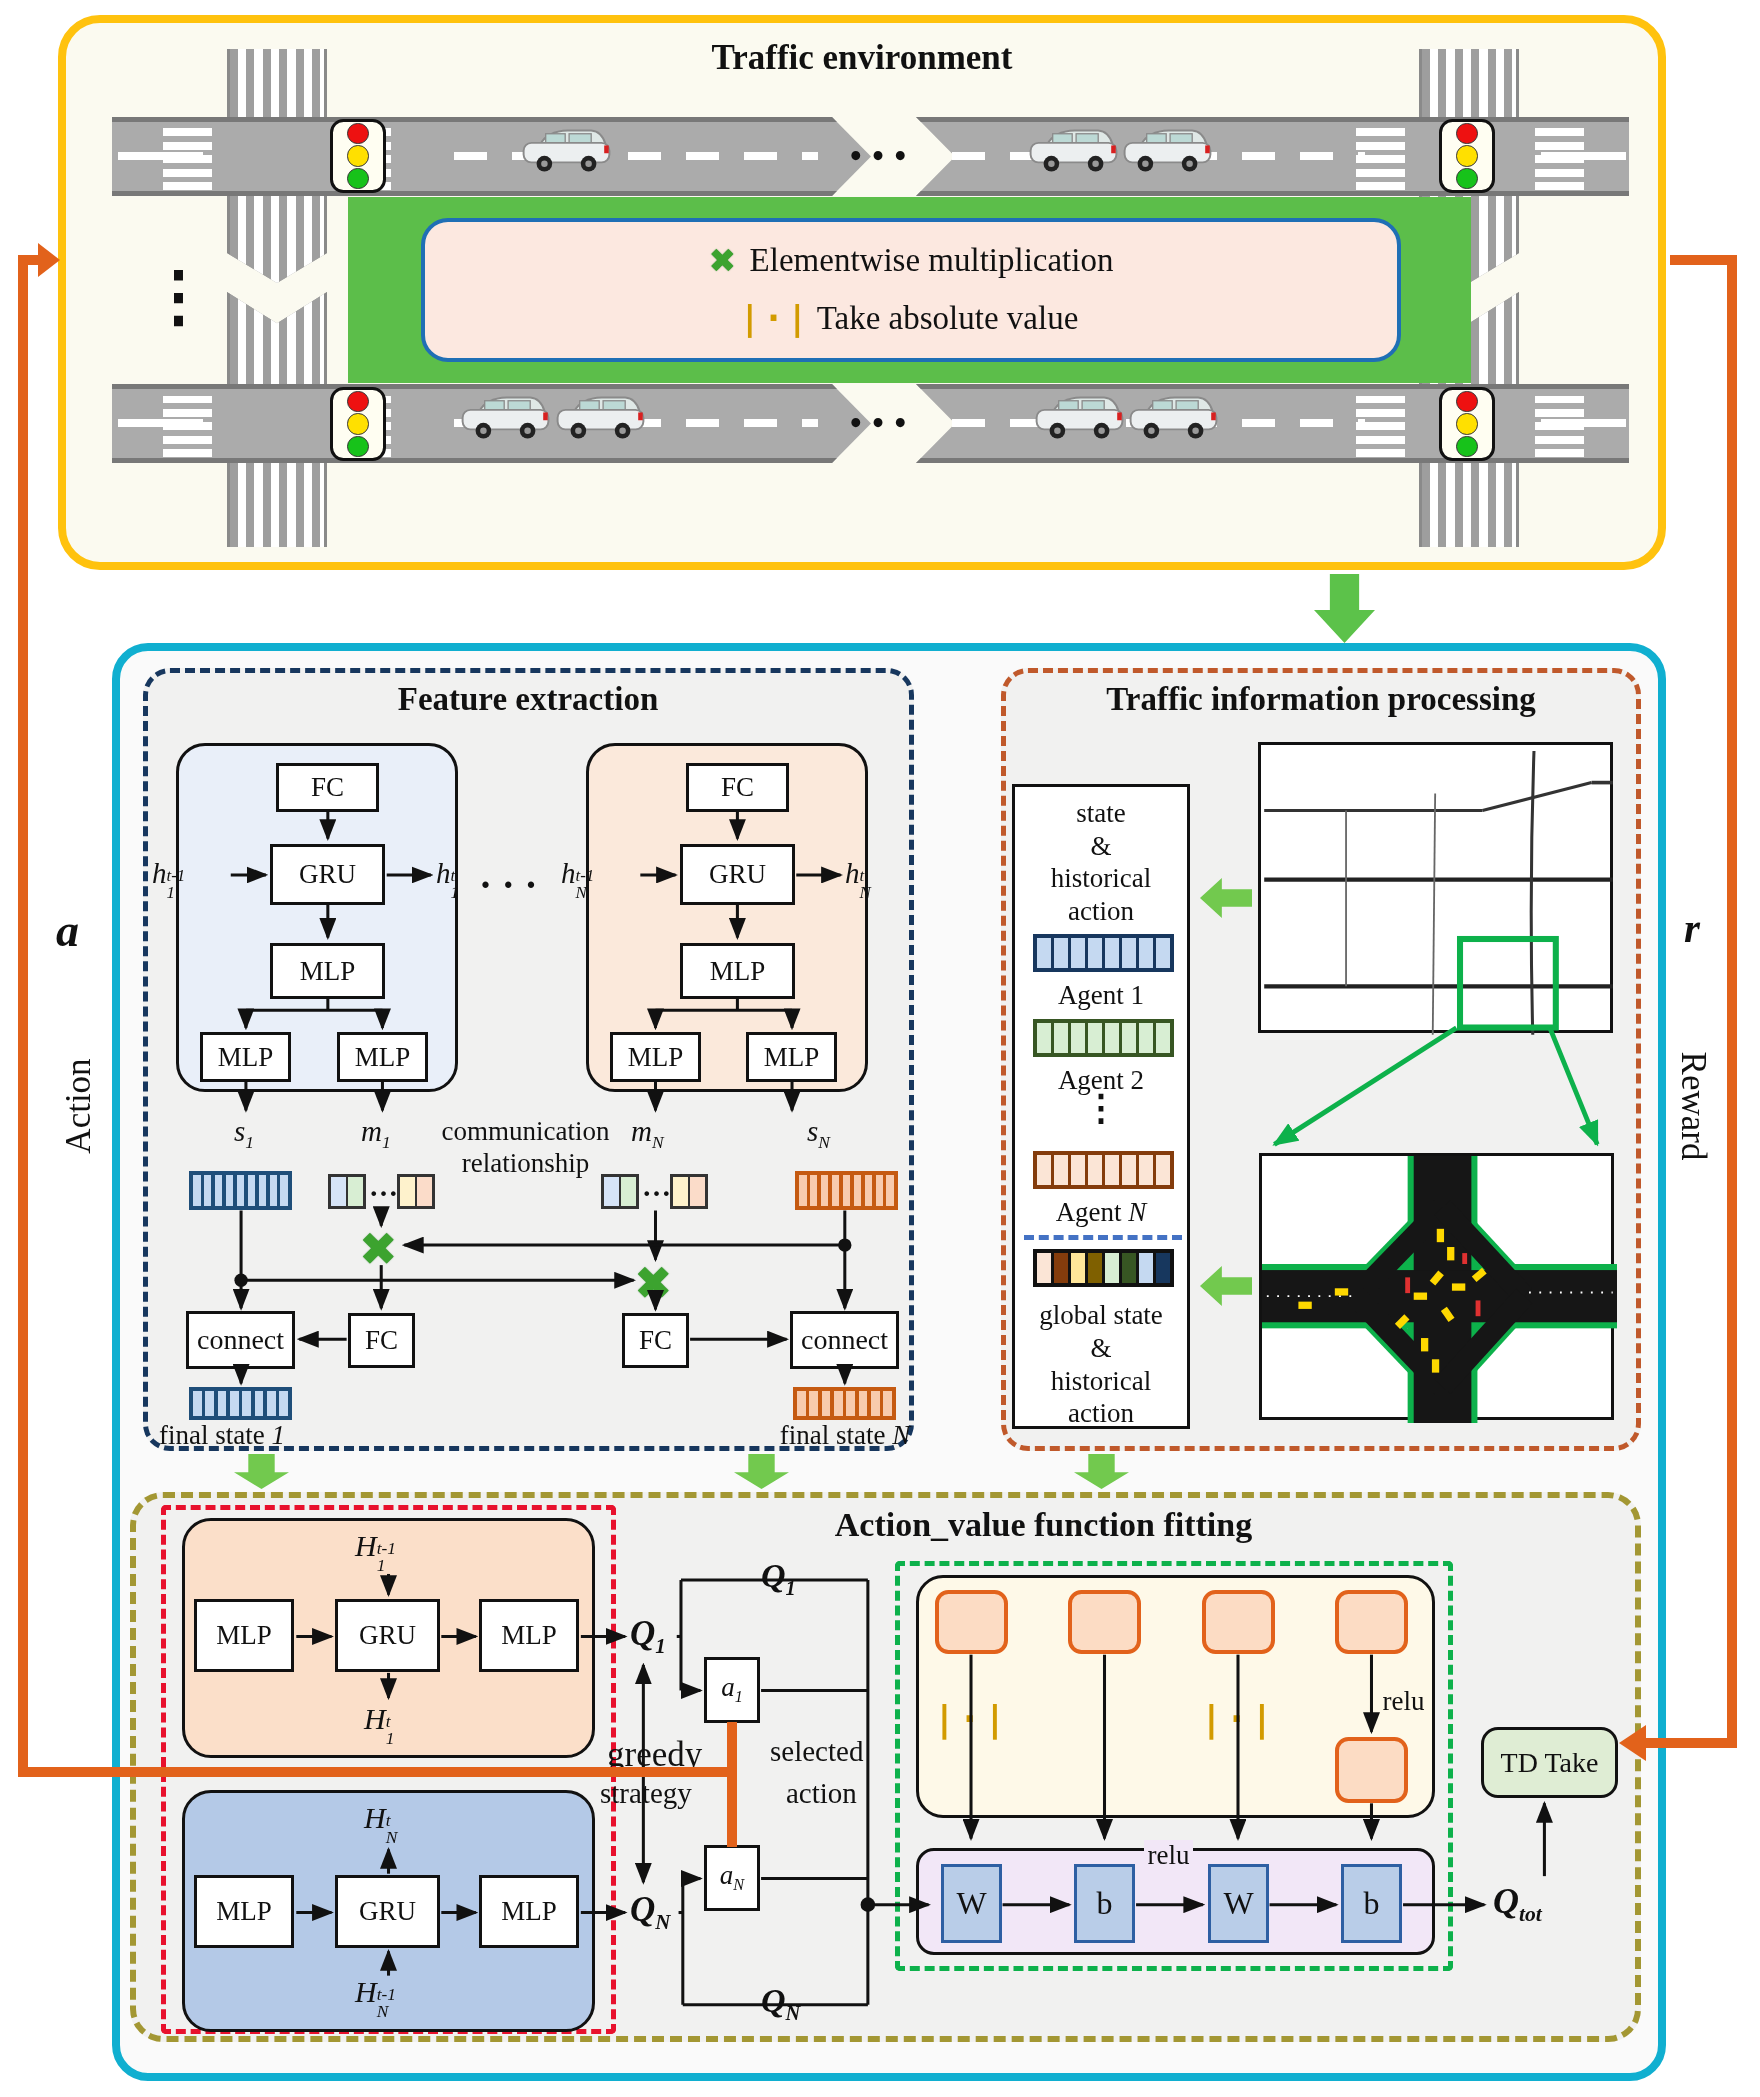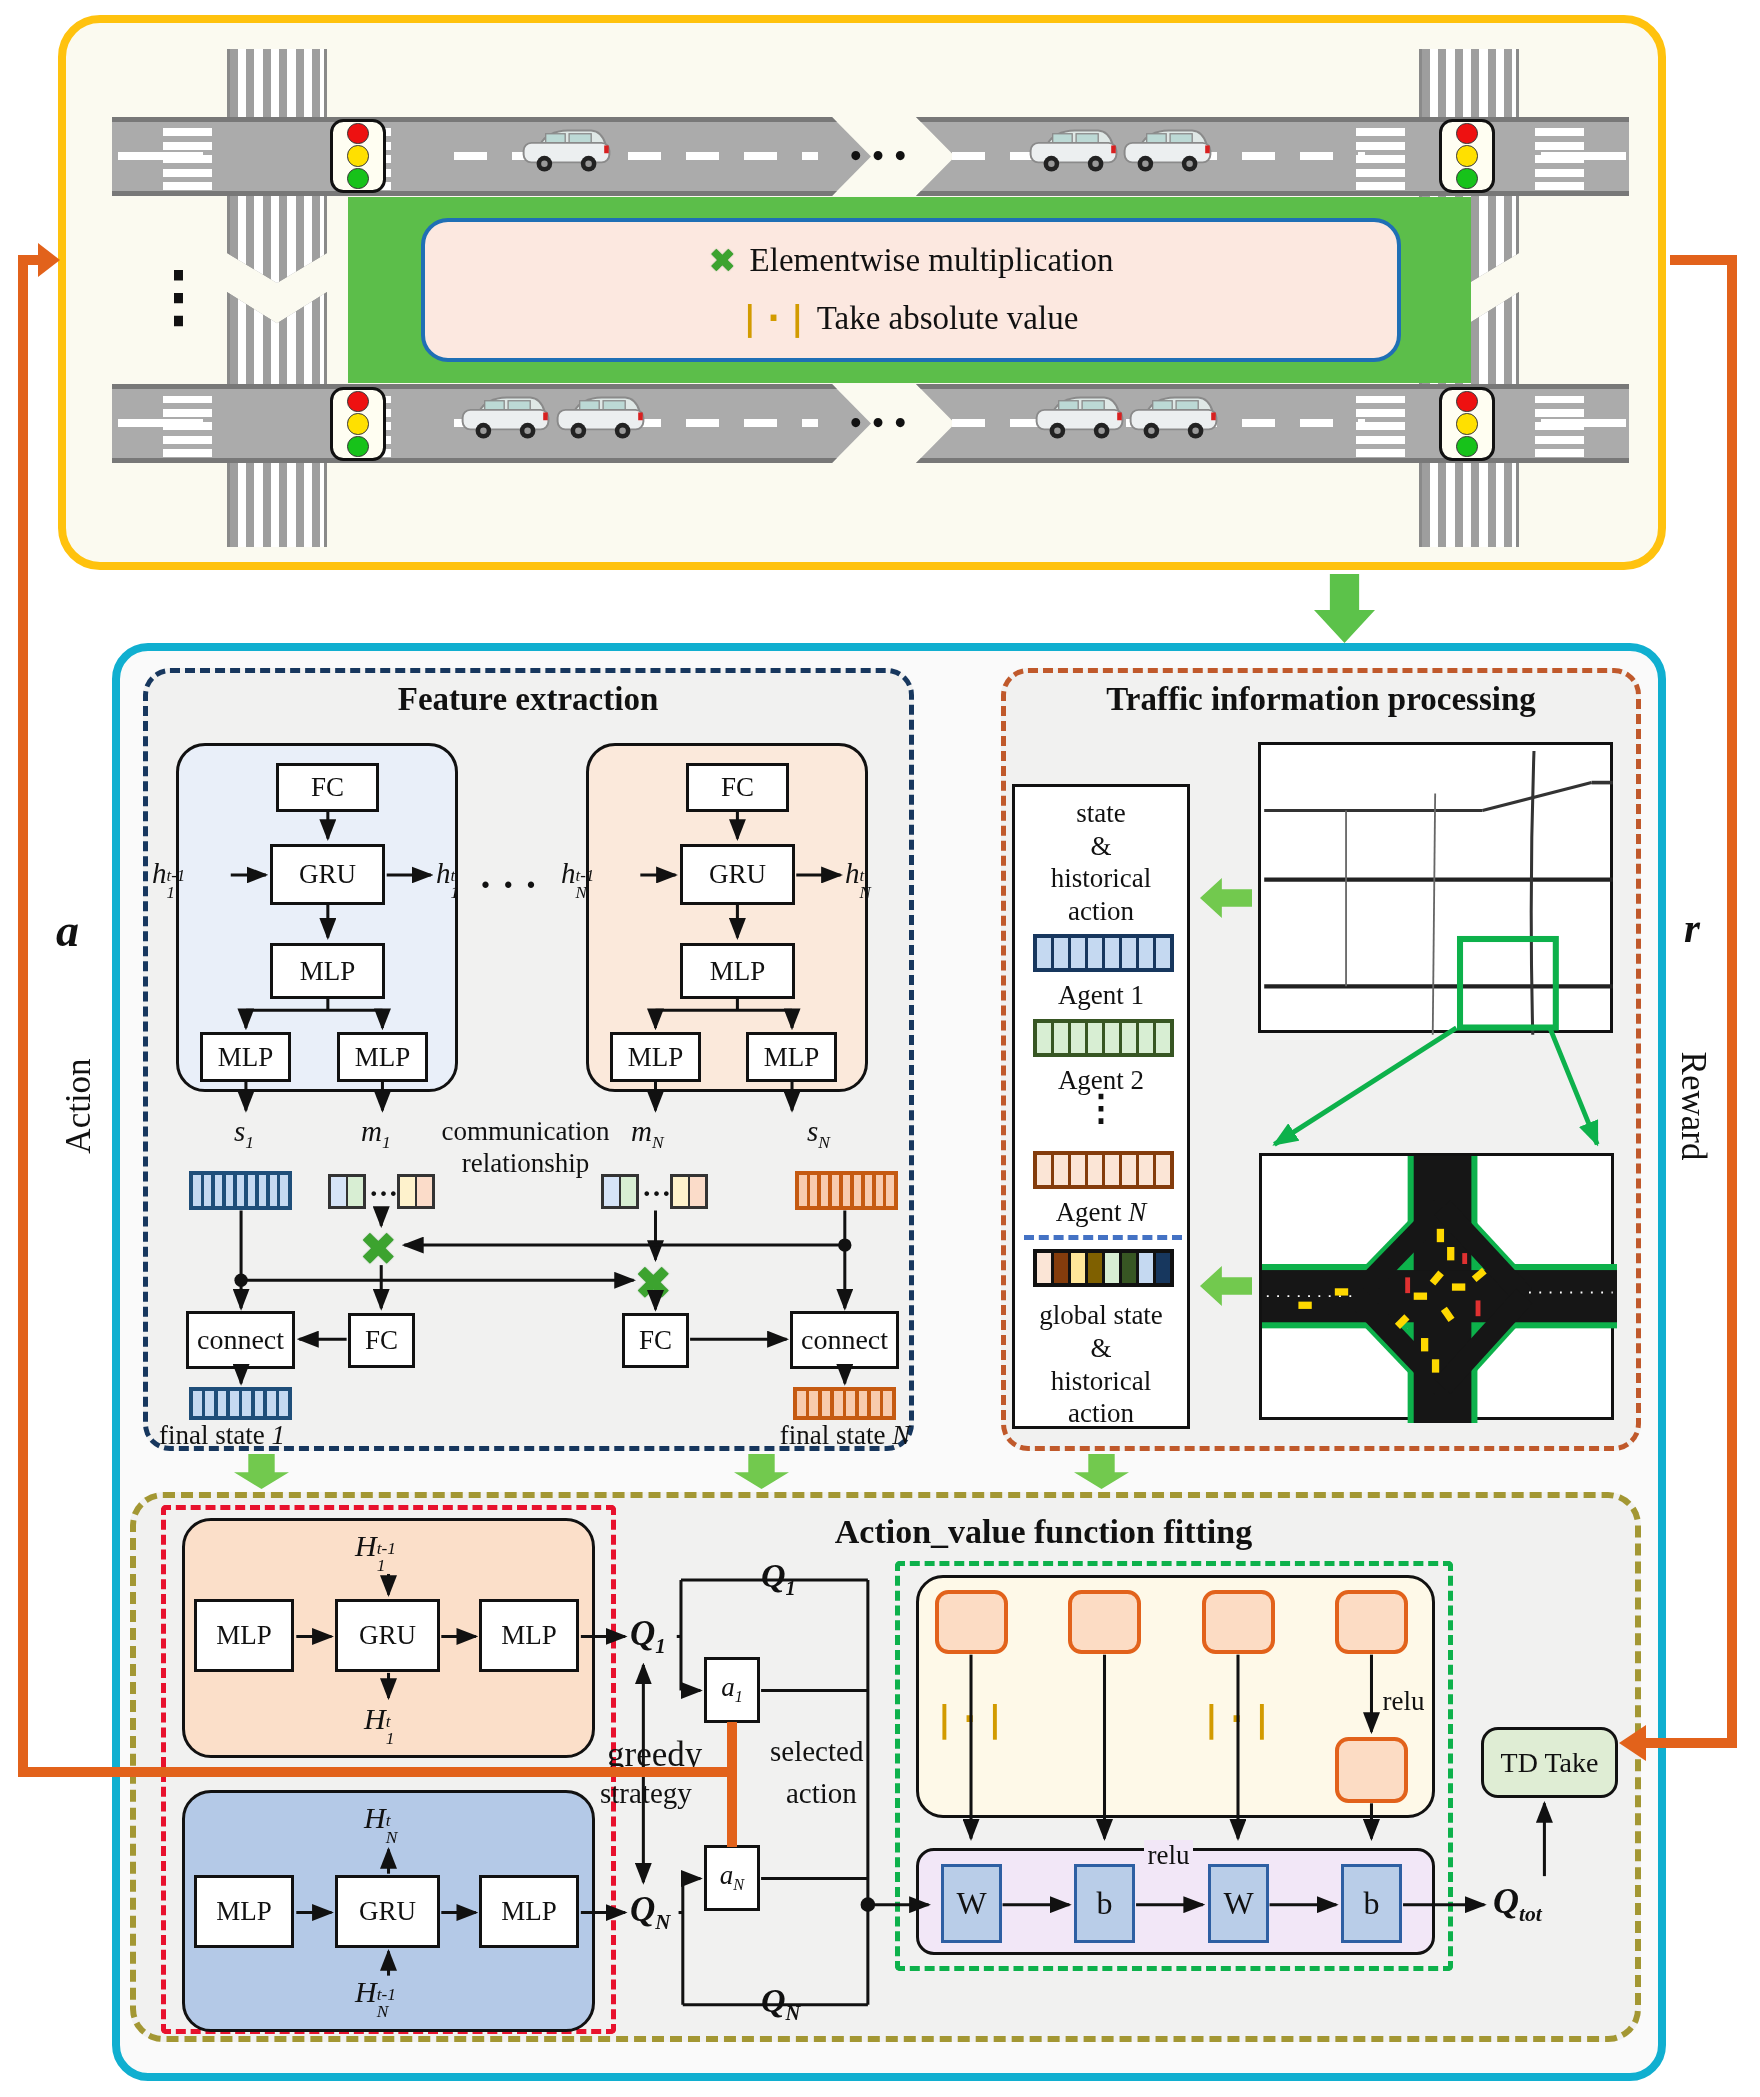--- a/index.html
+++ b/index.html
@@ -49,20 +49,21 @@
       <circle cx="36" cy="56" r="12" fill="#222"></circle>
         <circle cx="36" cy="56" r="5" fill="#999"></circle>
       <circle cx="104" cy="56" r="12" fill="#222"></circle>
         <circle cx="104" cy="56" r="5" fill="#999"></circle>
     </symbol>
   </defs>
 </svg>
 
 <div class="ab" style="left:58px;top:15px;width:1608px;height:555px;border:8.5px solid #ffc20e;border-radius:42px;background:#fbfaf0;overflow:hidden;">
 
+  <div class="ab title" style="left:0;top:14.6px;width:100%;font-size:35px;">Traffic environment</div>
 
   <div class="ab stub zebra-v" style="left:161px;top:26px;width:100px;height:69px;"></div>
   <div class="ab stub zebra-v" style="left:161px;top:439px;width:100px;height:85px;"></div>
   <div class="ab stub zebra-v" style="left:1353px;top:26px;width:100px;height:69px;"></div>
   <div class="ab stub zebra-v" style="left:1353px;top:439px;width:100px;height:85px;"></div>
 
   <div class="ab stub zebra-v" style="left:161px;top:172px;width:100px;height:88px;clip-path:polygon(0 0,100% 0,100% 66%,50% 100%,0 66%);"></div>
   <div class="ab stub zebra-v" style="left:161px;top:269px;width:100px;height:92px;clip-path:polygon(0 0,50% 34%,100% 0,100% 100%,0 100%);"></div>
   <div class="ab stub zebra-v" style="left:1353px;top:172px;width:100px;height:88px;clip-path:polygon(0 0,100% 0,100% 66%,50% 100%,0 66%);"></div>
   <div class="ab stub zebra-v" style="left:1353px;top:269px;width:100px;height:92px;clip-path:polygon(0 0,50% 34%,100% 0,100% 100%,0 100%);"></div>
@@ -423,21 +424,21 @@
 </div>
 
 <div class="ab left-arrow" style="left:1200px;top:878px;width:52px;height:40px;background:#72c94e;"></div>
 <div class="ab left-arrow" style="left:1200px;top:1266px;width:52px;height:40px;background:#72c94e;"></div>
 
 <div class="ab down-arrow" style="left:234px;top:1454px;width:55px;height:35px;background:#72c94e;"></div>
 <div class="ab down-arrow" style="left:734px;top:1454px;width:55px;height:35px;background:#72c94e;"></div>
 <div class="ab down-arrow" style="left:1074px;top:1454px;width:55px;height:35px;background:#72c94e;"></div>
 
 <div class="ab" style="left:130px;top:1492px;width:1511px;height:550px;border:6.7px dashed #a39733;border-radius:33px;background:#f1f1f0;"></div>
-<div class="ab title" style="left:722px;top:1506px;width:643px;font-size:34px;margin-top:7px;">Action_value function fitting</div>
+<div class="ab title" style="left:722px;top:1506px;width:643px;font-size:34px;">Action_value function fitting</div>
 
 <div class="ab" style="left:161px;top:1505px;width:455px;height:529px;border:5.5px dashed #e8112d;border-radius:4.9px;"></div>
 
 <div class="ab agentbox" style="left:182px;top:1518px;width:413px;height:240px;background:#fbdfc9;"></div>
 <div class="ab math" style="left:355px;top:1529px;font-size:30px;">
   <span>H</span><span class="supsub">
       <span>t-1</span>
       <span>1</span>
     </span></div>
 <div class="ab box" style="left:194px;top:1599px;width:100px;height:73px;">

